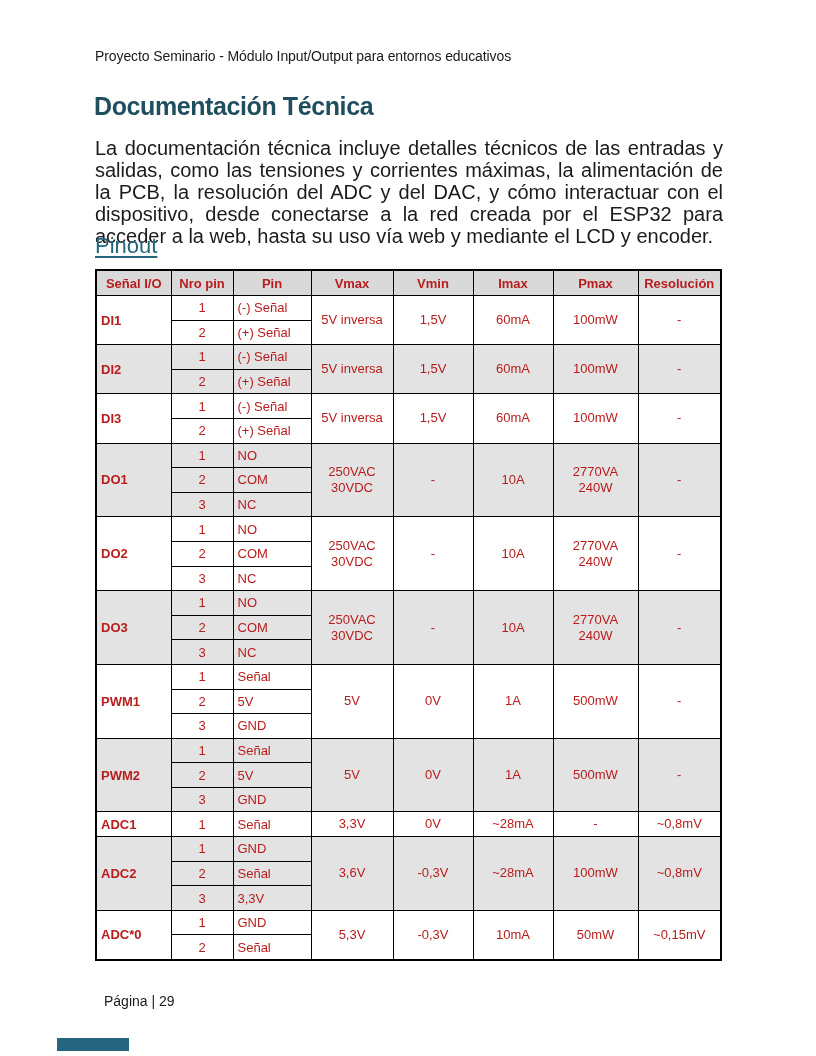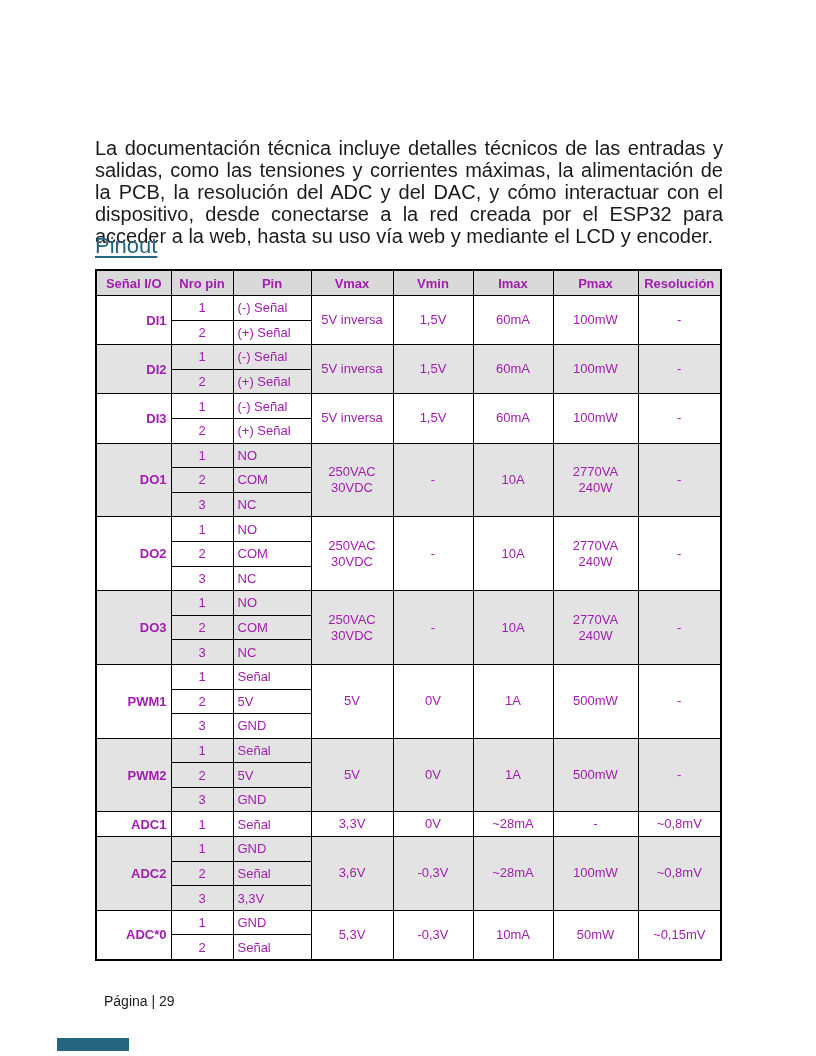--- a/index.html
+++ b/index.html
@@ -47,37 +47,37 @@
     text-decoration: underline;
     text-underline-offset: 3px;
   }
   table.pinout {
     position: absolute;
     left: 95px; top: 269px;
     border-collapse: collapse;
     table-layout: fixed;
     width: 625px;
     font-size: 13px;
-    color: #a21caf;
+    color: #b91c1c;
   }
   table.pinout th, table.pinout td {
     border: 1px solid #000;
     padding: 1px 4px;
     vertical-align: middle;
     overflow: hidden;
   }
   table.pinout { border: 2px solid #000; }
   table.pinout th {
     height: 22px;
     font-weight: bold;
     text-align: center;
     background: #D9D9D9;
   }
   table.pinout td { height: 21.6px; }
-  td.sig { font-weight: bold; text-align: right; margin-top: 32px; }
+  td.sig { font-weight: bold; text-align: left; margin-top: 32px; }
   td.num { text-align: center; }
   td.lbl { text-align: left; padding-left: 6px; margin-top: 31px; }
   td.val { text-align: center; white-space: pre-line; line-height: 16px; }
   td.shade { background: #E3E3E3; }
   .doc-footer {
     position: absolute;
     left: 104px; top: 993px;
     font-size: 14px;
     color: #1a1a1a;
   }
@@ -86,21 +86,23 @@
     left: 57px; top: 1038px;
     width: 72px; height: 13px;
     background: #26657F;
   }
 </style>
 </head>
 <body>
 
 <div class="page">
 
-
+  <div class="doc-header">Proyecto Seminario - Módulo Input/Output para entornos educativos</div>
+
+  <h1 class="doc-title" style="margin:0">Documentación Técnica</h1>
 
   <p class="intro" style="margin:0">La documentación técnica incluye detalles técnicos de las entradas y salidas, como las tensiones y corrientes máximas, la alimentación de la PCB, la resolución del ADC y del DAC, y cómo interactuar con el dispositivo, desde conectarse a la red creada por el ESP32 para acceder a la web, hasta su uso vía web y mediante el LCD y encoder.</p>
 
   <div class="section-heading">Pinout</div>
 
   <table class="pinout">
     <colgroup>
       <col style="width:75px">
         <col style="width:62px">
         <col style="width:78px">

